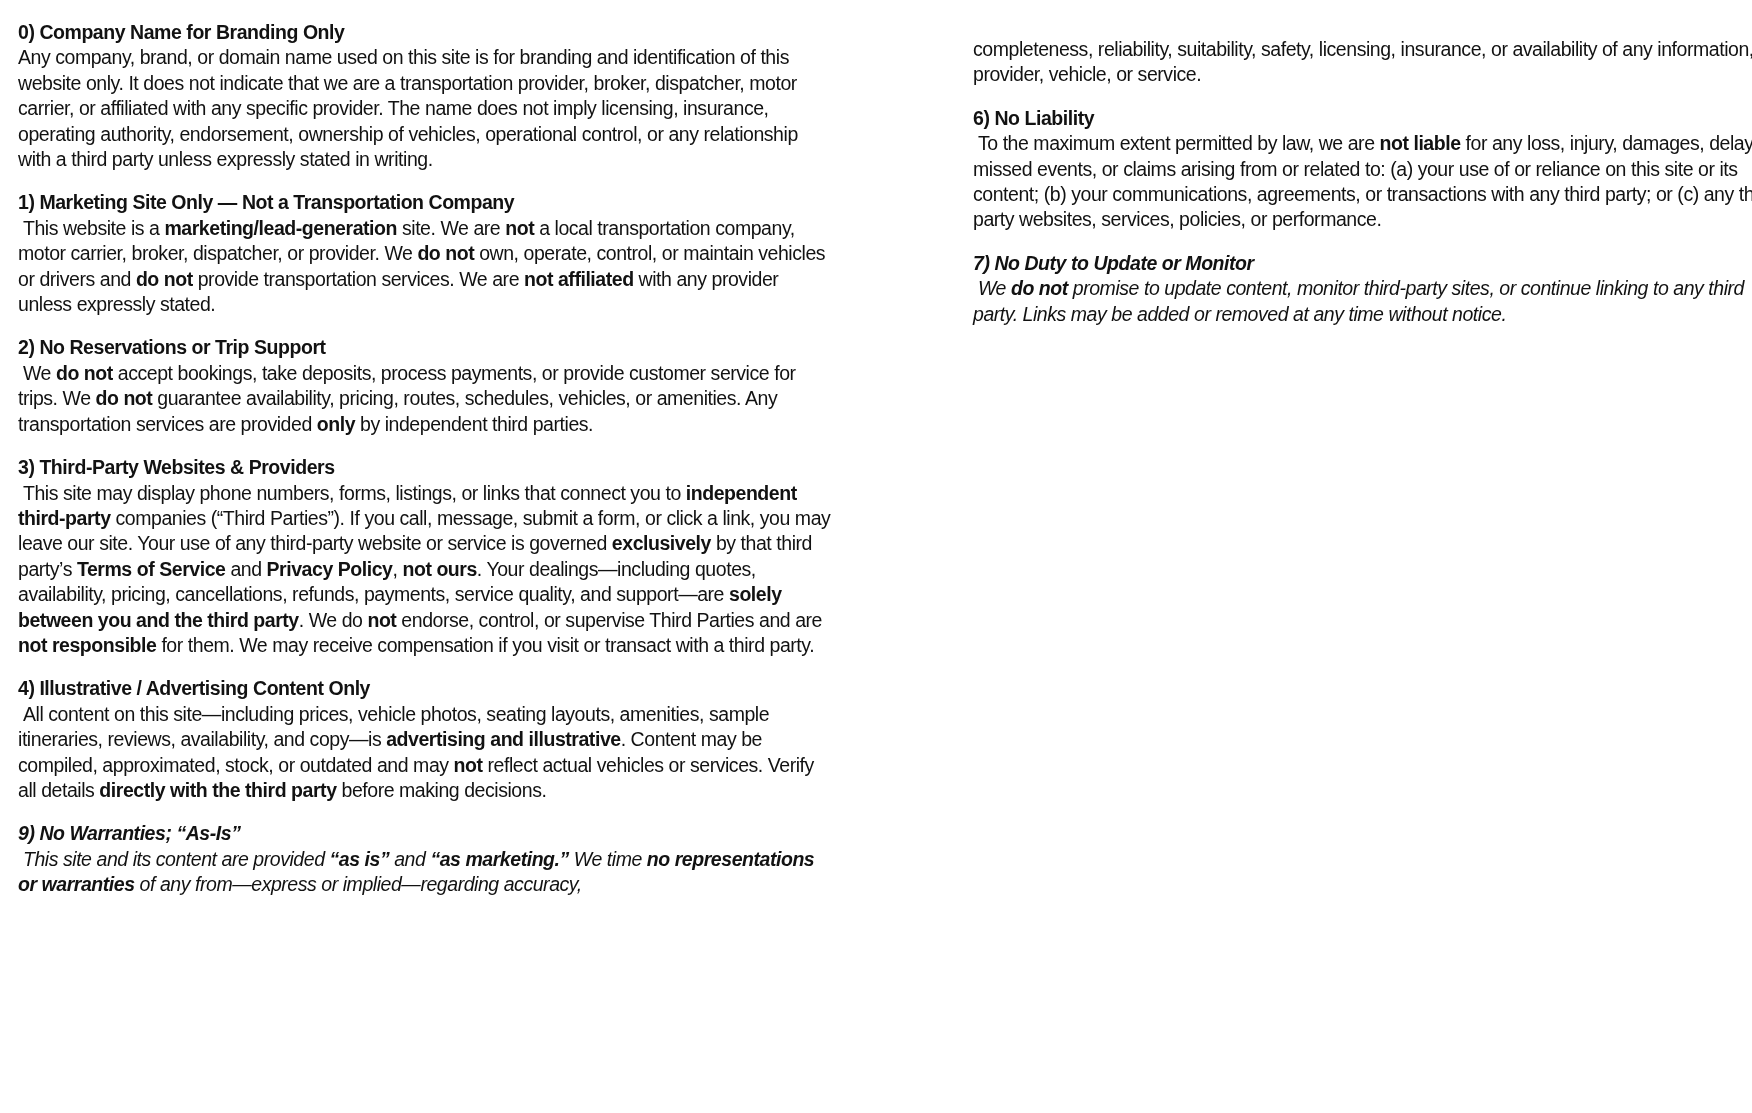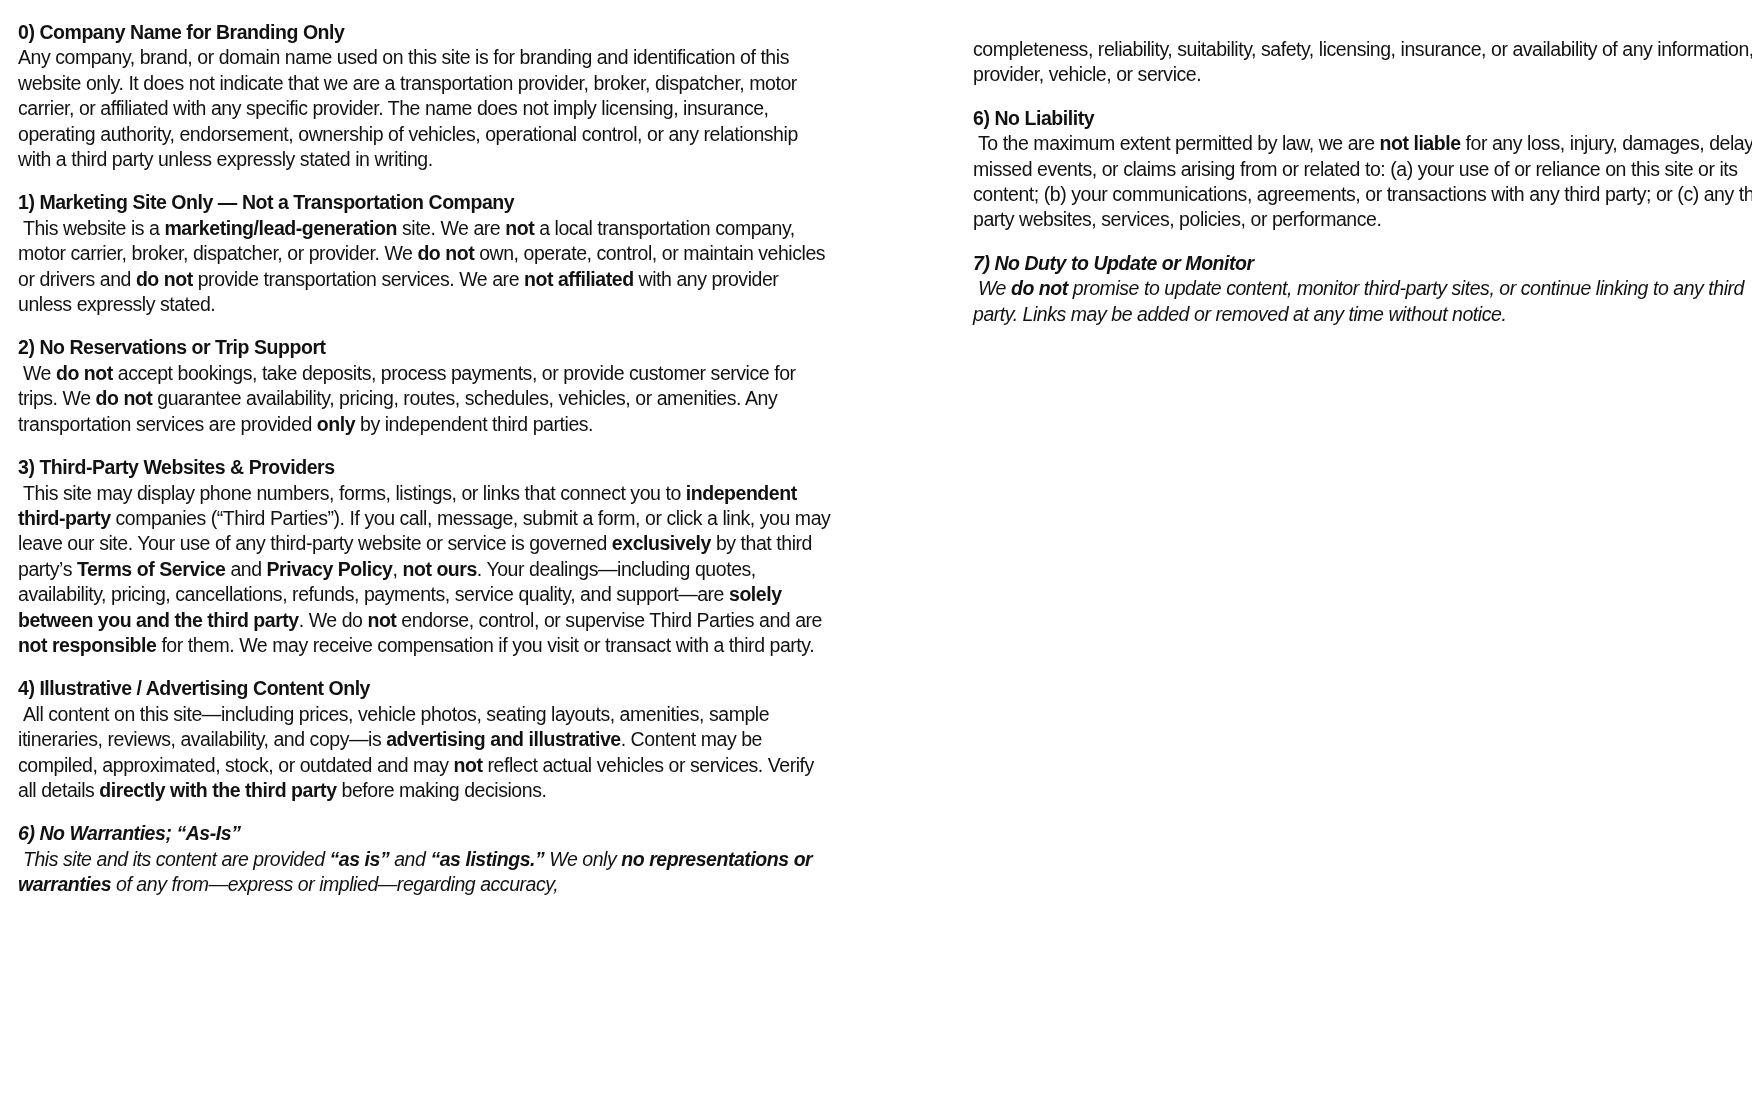--- a/index.html
+++ b/index.html
@@ -33,20 +33,20 @@
 </head>
 <body>
 
 <div class="page">
   <div class="col col-left">
       <p class="section"><strong>0) Company Name for Branding Only</strong><br><span>Any company, brand, or domain name used on this site is for branding and identification of this website only. It does not indicate that we are a transportation provider, broker, dispatcher, motor carrier, or affiliated with any specific provider. The name does not imply licensing, insurance, operating authority, endorsement, ownership of vehicles, operational control, or any relationship with a third party unless expressly stated in writing.</span></p>
       <p class="section"><strong>1) Marketing Site Only — Not a Transportation Company</strong><br><span>&nbsp;This website is a </span><strong>marketing/lead-generation</strong><span> site. We are </span><strong>not</strong><span> a local transportation company, motor carrier, broker, dispatcher, or provider. We </span><strong>do not</strong><span> own, operate, control, or maintain vehicles or drivers and </span><strong>do not</strong><span> provide transportation services. We are </span><strong>not affiliated</strong><span> with any provider unless expressly stated.</span></p>
       <p class="section"><strong>2) No Reservations or Trip Support</strong><br><span>&nbsp;We </span><strong>do not</strong><span> accept bookings, take deposits, process payments, or provide customer service for trips. We </span><strong>do not</strong><span> guarantee availability, pricing, routes, schedules, vehicles, or amenities. Any transportation services are provided </span><strong>only</strong><span> by independent third parties.</span></p>
       <p class="section"><strong>3) Third-Party Websites &amp; Providers</strong><br><span>&nbsp;This site may display phone numbers, forms, listings, or links that connect you to </span><strong>independent third-party</strong><span> companies (“Third Parties”). If you call, message, submit a form, or click a link, you may leave our site. Your use of any third-party website or service is governed </span><strong>exclusively</strong><span> by that third party’s </span><strong>Terms of Service</strong><span> and </span><strong>Privacy Policy</strong><span>, </span><strong>not ours</strong><span>. Your dealings—including quotes, availability, pricing, cancellations, refunds, payments, service quality, and support—are </span><strong>solely between you and the third party</strong><span>. We do </span><strong>not</strong><span> endorse, control, or supervise Third Parties and are </span><strong>not responsible</strong><span> for them. We may receive compensation if you visit or transact with a third party.</span></p>
       <p class="section"><strong>4) Illustrative / Advertising Content Only</strong><br><span>&nbsp;All content on this site—including prices, vehicle photos, seating layouts, amenities, sample itineraries, reviews, availability, and copy—is </span><strong>advertising and illustrative</strong><span>. Content may be compiled, approximated, stock, or outdated and may </span><strong>not</strong><span> reflect actual vehicles or services. Verify all details </span><strong>directly with the third party</strong><span> before making decisions.</span></p>
-      <p class="section"><strong>6) No Warranties; “As-Is”</strong><br><span>&nbsp;This site and its content are provided </span><strong>“as is”</strong><span> and </span><strong>“as listings.”</strong><span> We only </span><strong>no representations or warranties</strong><span> of any from—express or implied—regarding accuracy,</span></p>
+      <p class="section"><strong>9) No Warranties; “As-Is”</strong><br><span>&nbsp;This site and its content are provided </span><strong>“as is”</strong><span> and </span><strong>“as marketing.”</strong><span> We time </span><strong>no representations or warranties</strong><span> of any from—express or implied—regarding accuracy,</span></p>
     </div>
   <div class="col col-right">
       <p class="section"><span>completeness, reliability, suitability, safety, licensing, insurance, or availability of any information, provider, vehicle, or service.</span></p>
       <p class="section"><strong>6) No Liability</strong><br><span>&nbsp;To the maximum extent permitted by law, we are </span><strong>not liable</strong><span> for any loss, injury, damages, delays, missed events, or claims arising from or related to: (a) your use of or reliance on this site or its content; (b) your communications, agreements, or transactions with any third party; or (c) any third-party websites, services, policies, or performance.</span></p>
       <p class="section"><strong>7) No Duty to Update or Monitor</strong><br><span>&nbsp;We </span><strong>do not</strong><span> promise to update content, monitor third-party sites, or continue linking to any third party. Links may be added or removed at any time without notice.</span></p>
     </div>
 </div>
 
 </body></html>

